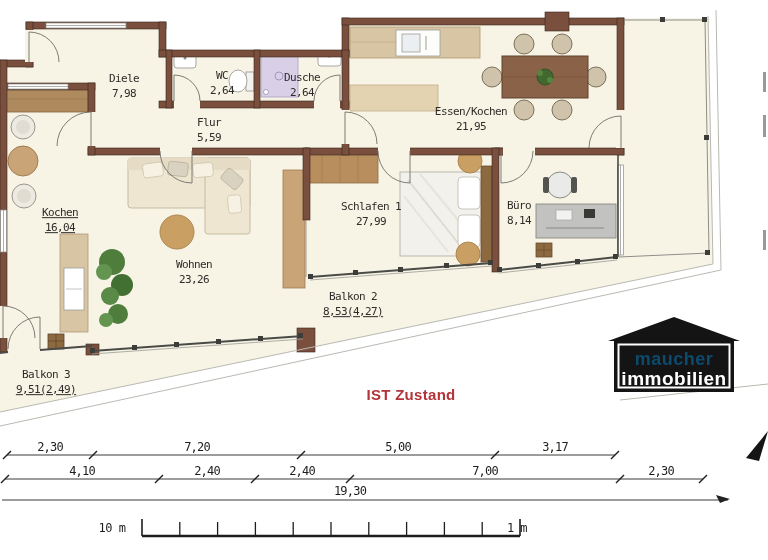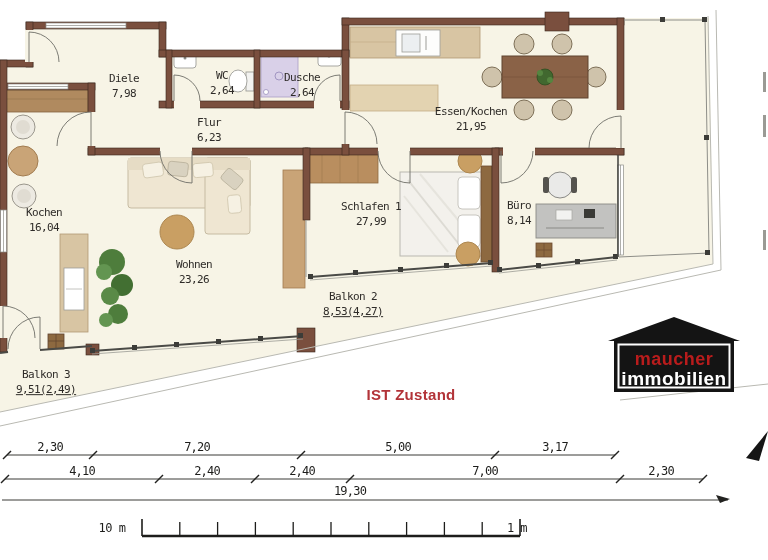--- a/index.html
+++ b/index.html
@@ -8,21 +8,21 @@
   #plan-svg{position:absolute;left:0;top:0;}
   .room-label{position:absolute;transform:translate(-50%,-50%);text-align:center;
     font:11px/1.35 "DejaVu Sans Mono", monospace;color:#2e2b28;letter-spacing:-0.6px;white-space:nowrap;}
   .room-label .area{display:block;}
   .room-label .area.u{text-decoration:underline;}
   .dim-label{position:absolute;transform:translate(-50%,-50%);
     font:12px/1 "DejaVu Sans Mono", monospace;color:#1d1d1b;letter-spacing:-0.8px;white-space:nowrap;}
   .status-label{position:absolute;transform:translate(-50%,-50%);
     font:bold 15px/1 "Liberation Sans", sans-serif;color:#b23338;letter-spacing:.3px;white-space:nowrap;}
   .logo-line1{position:absolute;transform:translate(-50%,-50%);
-    font:bold 18px/1 "Liberation Sans", sans-serif;color:#b91c1c;letter-spacing:.5px;white-space:nowrap;}
+    font:bold 18px/1 "Liberation Sans", sans-serif;color:#0c4a6e;letter-spacing:.5px;white-space:nowrap;}
   .logo-line2{position:absolute;transform:translate(-50%,-50%);
     font:bold 19px/1 "Liberation Sans", sans-serif;color:#ffffff;letter-spacing:.5px;white-space:nowrap;}
   .scale-label{position:absolute;transform:translate(-50%,-50%);
     font:12px/1 "DejaVu Sans Mono", monospace;color:#1d1d1b;letter-spacing:-0.5px;white-space:nowrap;}
 </style>
 </head>
 <body>
 
 <div id="stage">
 
@@ -320,27 +320,27 @@
   <div class="room-label" style="left:222px;top:84px;">
     <span>WC</span>
     <span class="area">2,64</span>
   </div>
   <div class="room-label" style="left:302px;top:86px;">
     <span>Dusche</span>
     <span class="area">2,64</span>
   </div>
   <div class="room-label" style="left:209px;top:131px;">
     <span>Flur</span>
-    <span class="area">6,23</span>
+    <span class="area">5,59</span>
   </div>
   <div class="room-label" style="left:471px;top:120px;">
     <span>Essen/Kochen</span>
     <span class="area">21,95</span>
   </div>
-  <div class="room-label" style="left:44px;top:221px;">
+  <div class="room-label" style="left:60px;top:221px;text-decoration:underline;">
     <span>Kochen</span>
     <span class="area">16,04</span>
   </div>
   <div class="room-label" style="left:194px;top:273px;">
     <span>Wohnen</span>
     <span class="area">23,26</span>
   </div>
   <div class="room-label" style="left:371px;top:215px;">
     <span>Schlafen 1</span>
     <span class="area">27,99</span>

